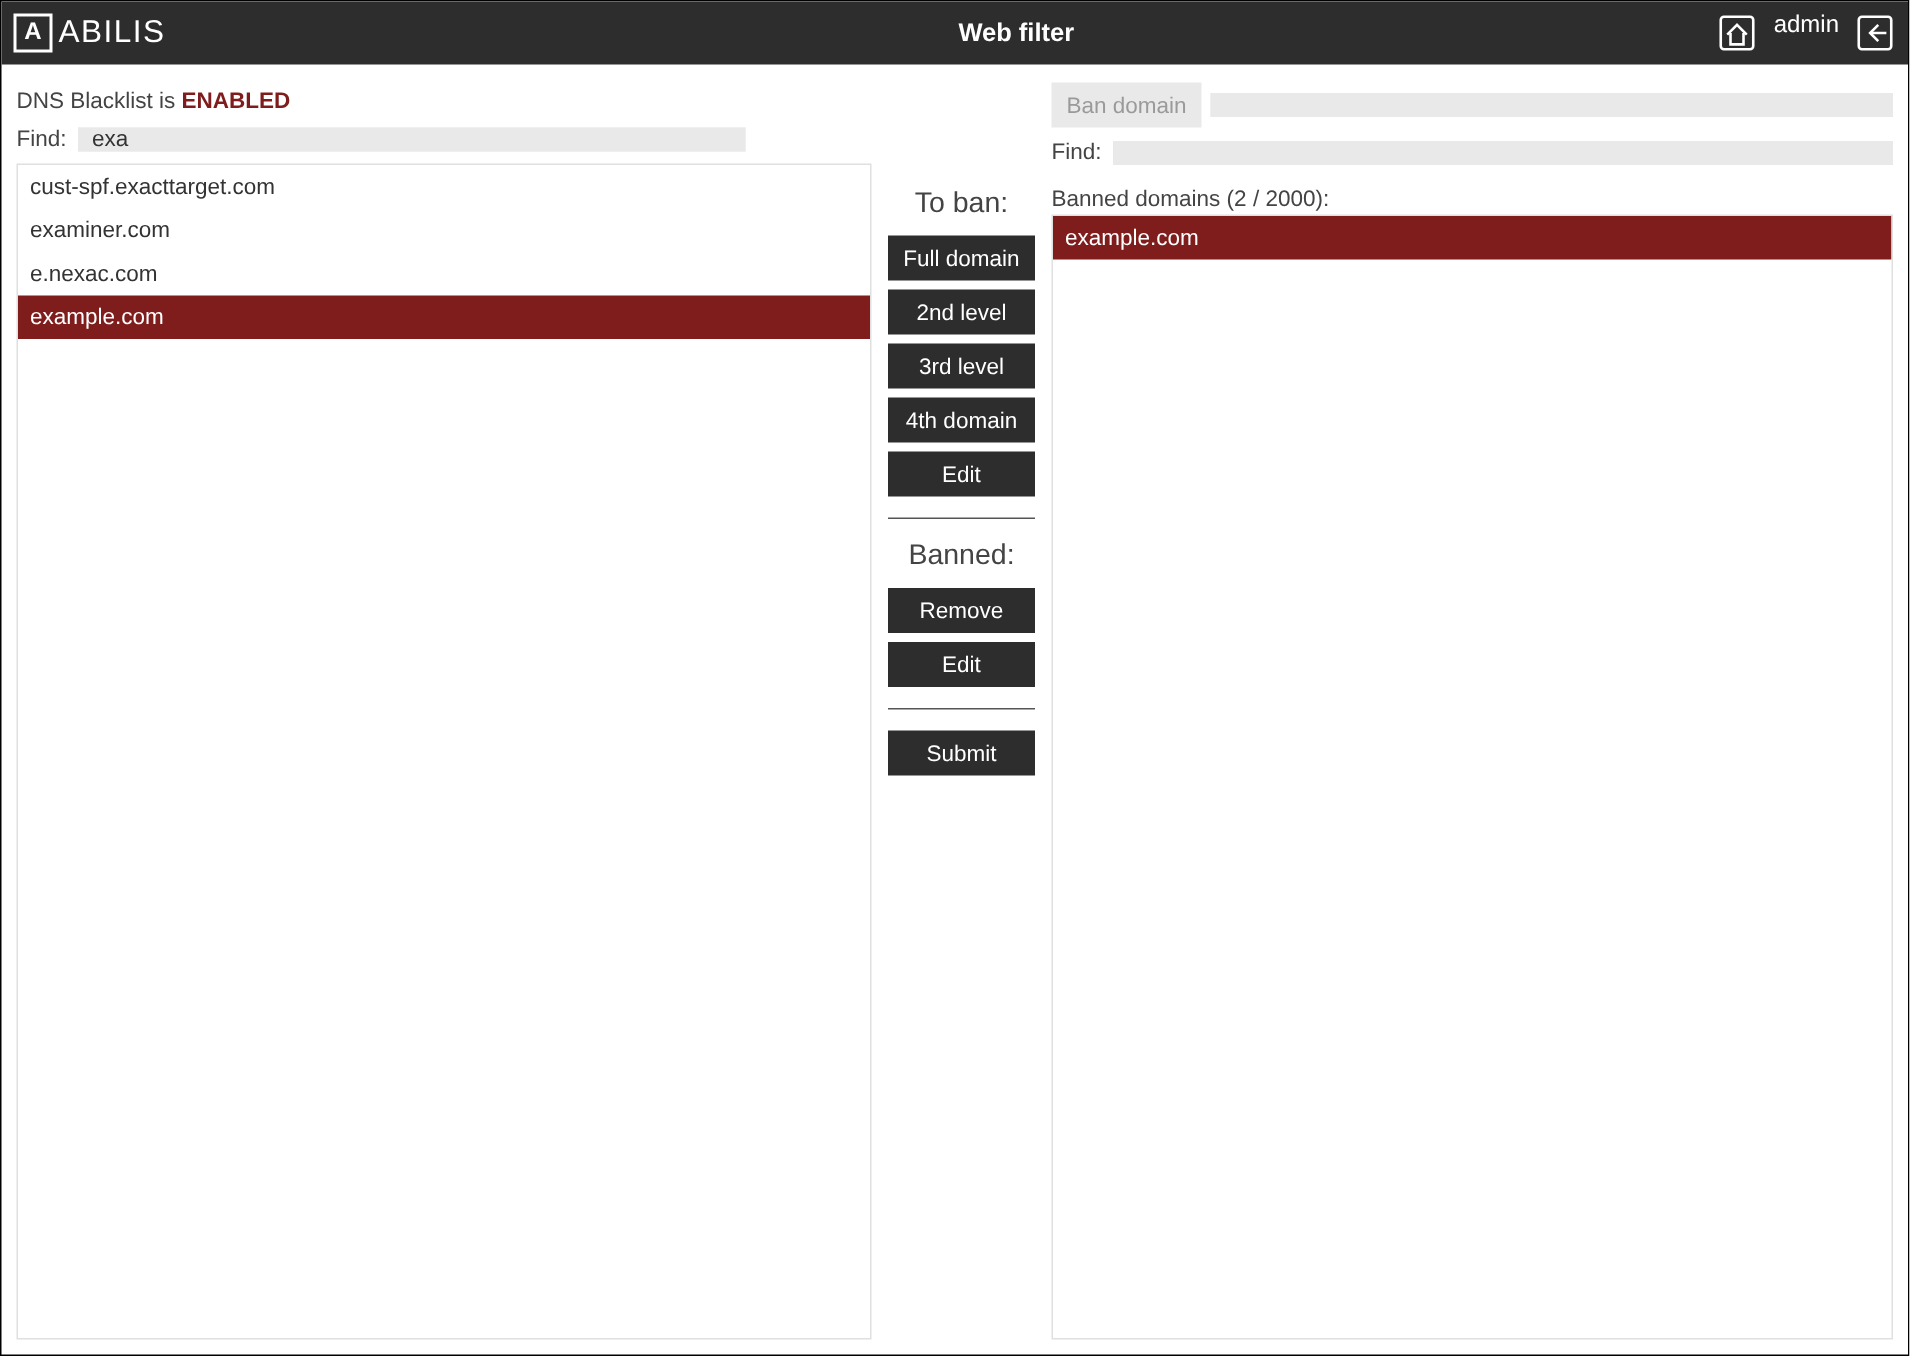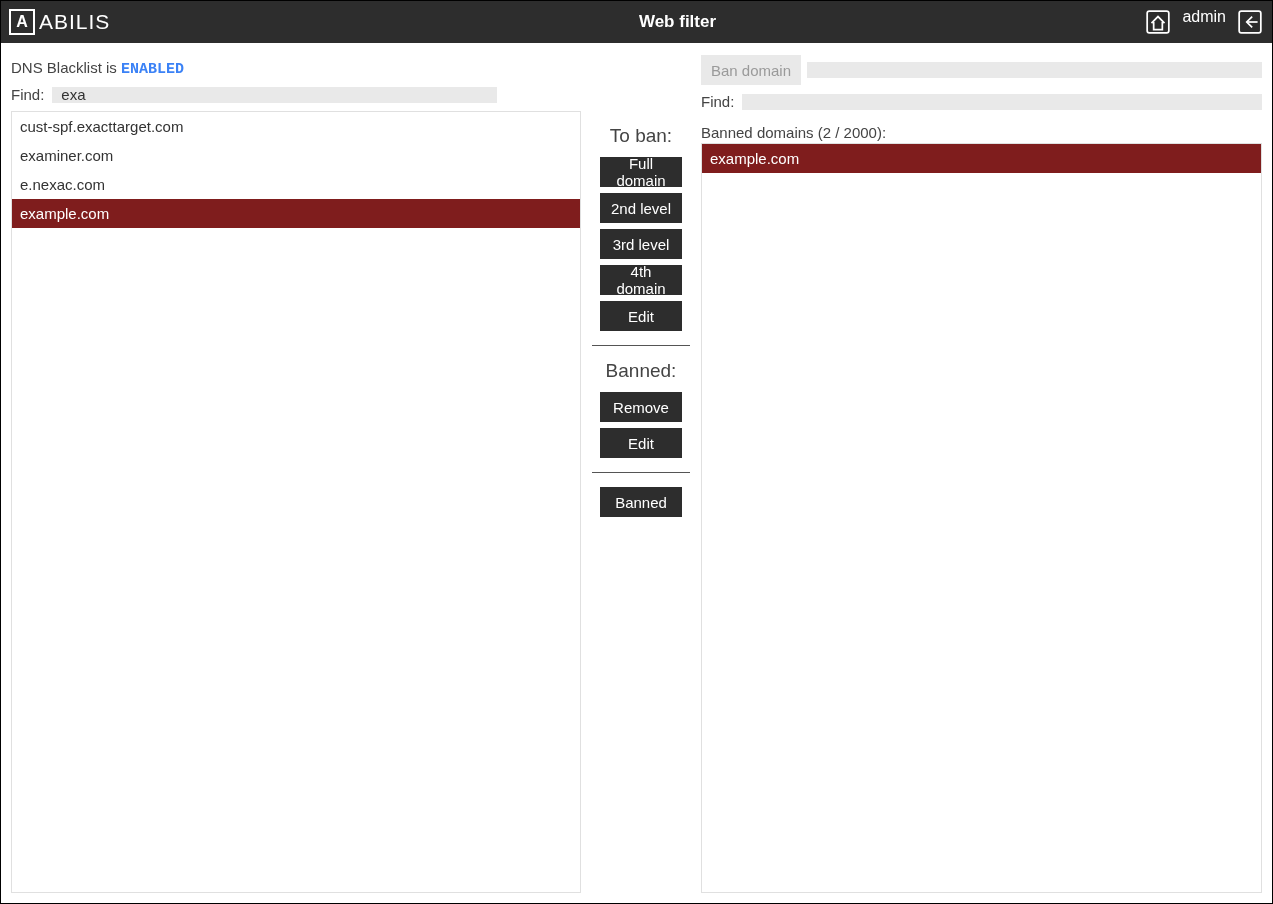--- a/index.html
+++ b/index.html
@@ -12,34 +12,34 @@
   .title { position:absolute; left:50%; transform:translateX(-50%); font-weight:600; font-size:17px;margin-left:41px; }
   .header-right { margin-left:auto; display:flex; align-items:flex-start; gap:10px; }
   .hdr-icon { width:28px; height:28px; display:flex; align-items:center; justify-content:center; cursor:pointer; }
   .hdr-icon svg { stroke:#fff; fill:none; }
   .user { font-size:16px; }
   .content { position:absolute; top:42px; left:0; right:0; bottom:0; padding:10px 10px; display:flex; gap:0; }
   .leftcol { flex:0 0 570px; display:flex; flex-direction:column; }
   .midcol { flex:0 0 120px; padding-top:72px; text-align:center; }
   .rightcol { flex:1; display:flex; flex-direction:column; }
   .status { font-size:15px; color:#444; margin-bottom:8px; padding-top:6px; }
-  .status strong { color:#3b82f6; font-weight:700;font-family:Liberation Mono, monospace; }
+  .status strong { color:#7f1d1d; font-weight:700; }
   .findrow { display:flex; align-items:center; gap:8px; margin-bottom:8px; }
   .findlabel { font-size:15px; color:#444; white-space:nowrap; }
   .txt { height:16px; padding:4px 8px; font-size:15px; background:#e9e9e9; border:1px solid #e9e9e9; color:#333; outline:none; }
   .leftcol .txt.find { flex:1; max-width:445px; }
   .rightcol .findrow { justify-content:flex-end; }
   .rightcol .txt.find { flex:1; }
   .rightcol .txt.bandomain { flex:1; }
   .banrow { display:flex; align-items:center; gap:6px; margin-bottom:8px; padding-top:2px; }
   .listlabel { font-size:15px; color:#444; margin:6px 0 2px 0; }
   .listbox { border:1px solid #e0e0e0; border-top:1px solid #e0e0e0; flex:1; overflow:auto; background:#fff; min-height:400px; }
   .item { padding:6px 8px; font-size:15px; color:#333; cursor:pointer; border-bottom:0; }
   .item.selected { background:#7f1d1d; color:#fff; }
-  .btn { display:inline-flex; align-items:center; justify-content:center; width:82px; height:30px; background:#2d2d2d; color:#fff; font-size:15px; border:none; cursor:pointer; padding:0 6px; }
+  .btn { display:inline-flex; align-items:center; justify-content:center; width:98px; height:30px; background:#2d2d2d; color:#fff; font-size:15px; border:none; cursor:pointer; padding:0 6px; }
   .btn.disabled { background:#e9e9e9; color:#9a9a9a; cursor:default; }
   .midcol .seclabel { font-size:19px; color:#444; margin-bottom:4px; }
   .midcol .stack { display:flex; flex-direction:column; align-items:center; gap:6px; }
   .sep { width:98px; height:1px; background:#555; margin:8px 0; }
 </style>
 </head>
 <body>
 <div class="frame">
 
 <div class="header">
@@ -93,21 +93,21 @@
       <button class="btn">Full domain</button>
       <button class="btn">2nd level</button>
       <button class="btn">3rd level</button>
       <button class="btn">4th domain</button>
       <button class="btn">Edit</button>
       <div class="sep"></div>
       <div class="seclabel">Banned:</div>
       <button class="btn">Remove</button>
       <button class="btn">Edit</button>
       <div class="sep"></div>
-      <button class="btn">Banned</button>
+      <button class="btn">Submit</button>
     </div>
   </div>
 
   <div class="rightcol">
     <div class="banrow">
       <button class="btn disabled" style="width:100px">Ban domain</button>
       <input class="txt bandomain" type="text" value="" style="">
     </div>
     <div class="findrow">
       <span class="findlabel">Find:</span>

